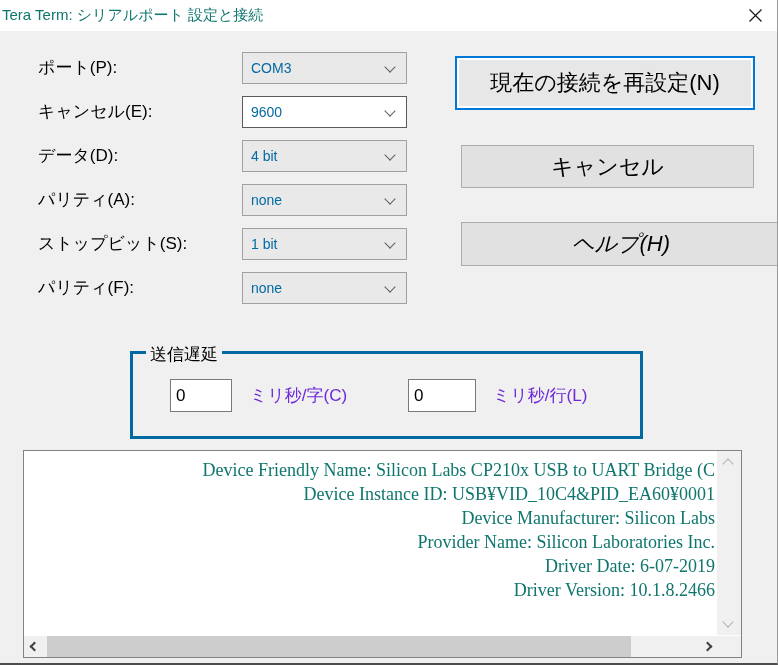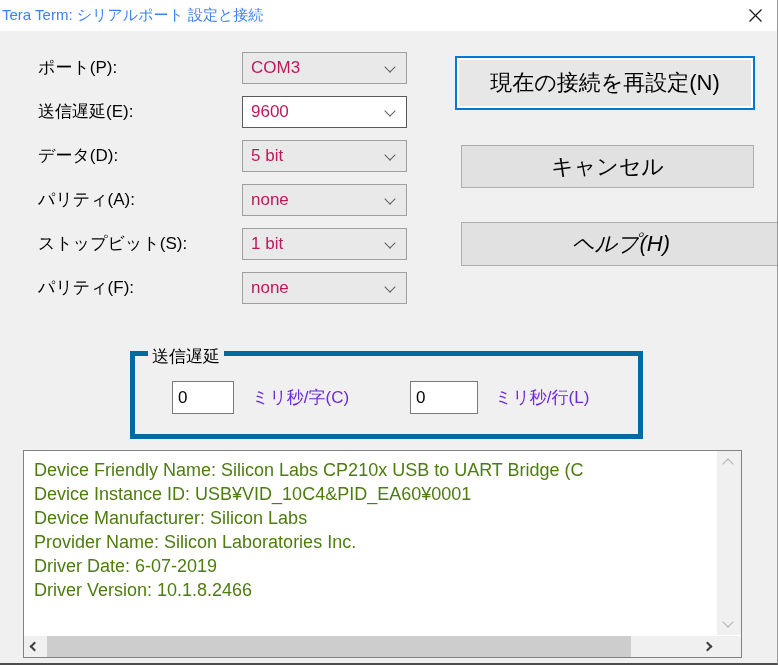--- a/index.html
+++ b/index.html
@@ -7,41 +7,41 @@
   body{font-family:"Liberation Sans","DejaVu Sans",sans-serif;-webkit-font-smoothing:none;}
 
   .window{
     position:relative;width:778px;height:665px;background:#f0f0f0;
     border-right:1px solid #9b9b9b;border-bottom:2px solid #4d4d4d;overflow:hidden;
   }
   .titlebar{
     position:absolute;left:0;top:0;width:100%;height:31px;background:#ffffff;
   }
   .title-text{
-    position:absolute;left:2px;top:6px;font-size:15px;color:#3b82f6;white-space:nowrap;
+    position:absolute;left:2px;top:6px;font-size:15px;color:#0f766e;white-space:nowrap;
   }
   .close-btn{
     position:absolute;right:0;top:0;width:44px;height:31px;
     display:flex;align-items:center;justify-content:center;background:transparent;
   }
 
   
   .row{position:absolute;left:0;width:450px;height:32px;}
   .lbl{
     position:absolute;left:38px;top:0;height:32px;line-height:32px;
     font-size:17px;color:#000;white-space:nowrap;
   }
   .combo{
     position:absolute;left:242px;top:0;width:165px;height:32px;
     background:#e9e9e9;border:1px solid #a0a0a0;
     display:flex;align-items:center;
   }
   .combo.editable{background:#ffffff;border:1px solid #5a5a5a;}
   .combo-text{
-    flex:1;padding-left:8px;font-size:17px;color:#be185d;white-space:nowrap;overflow:hidden;
+    flex:1;padding-left:8px;font-size:14px;color:#0369a1;white-space:nowrap;overflow:hidden;
   }
   .chev{
     display:inline-block;width:8px;height:8px;
     border-style:solid;border-color:#5f5f5f;border-width:0 1.5px 1.5px 0;
   }
   .chev-down{transform:rotate(45deg);margin:-3px 12px 0 0;}
   .chev-up{transform:rotate(-135deg);}
   .chev-left{transform:rotate(135deg);}
   .chev-right{transform:rotate(-45deg);}
 
@@ -53,21 +53,21 @@
   .btn-default{
     left:455px;top:56px;width:300px;height:54px;
     background:#e7e7e7;border:2px solid #0078d7;box-shadow:inset 0 0 0 2px #ffffff;
   }
   .btn-cancel{left:461px;top:145px;width:293px;height:43px;}
   .btn-help{left:461px;top:222px;width:320px;height:44px;font-style:italic;}
 
   
   .groupbox{
     position:absolute;left:130px;top:351px;width:513px;height:88px;
-    border:5px solid #0369a1;
+    border:3px solid #0369a1;
   }
   .legend{
     position:absolute;left:13px;top:-11px;padding:0 4px;background:#f0f0f0;
     font-size:17px;color:#000;white-space:nowrap;
   }
   .delay-input{
     position:absolute;top:25px;height:33px;width:62px;
     background:#fff;border:1px solid #7a7a7a;
     font-size:17px;color:#000;padding:0 0 0 5px;font-family:inherit;
   }
@@ -81,22 +81,22 @@
 
   
   .device-panel{
     position:absolute;left:23px;top:450px;width:719px;height:208px;
     background:#ffffff;border:1px solid #828282;
   }
   .device-text{
     position:absolute;left:10px;top:7px;width:681px;height:150px;overflow:hidden;
   }
   .device-line{
-    font-family:Liberation Sans, sans-serif;
-    font-size:18px;line-height:24px;color:#4d7c0f;white-space:pre;
+    font-family:Liberation Serif, serif;
+    font-size:18px;line-height:24px;color:#0f766e;white-space:pre;text-align:right;
   }
 
   
   .vscroll{
     position:absolute;right:0;top:0;width:24px;height:184px;background:#f0f0f0;
   }
   .vscroll .chev{border-color:#b3b3b3;}
   .v-up{position:absolute;top:9px;left:7px;}
   .v-down{position:absolute;bottom:9px;left:7px;}
   .hscroll{
@@ -132,31 +132,31 @@
 
   <div class="row" style="top:52px">
     <div class="lbl">ポート(P):</div>
     <div class="combo">
       <span class="combo-text">COM3</span>
       <span class="chev chev-down"></span>
     </div>
   </div>
 
   <div class="row" style="top:96px">
-    <div class="lbl">送信遅延(E):</div>
+    <div class="lbl">キャンセル(E):</div>
     <div class="combo editable">
       <span class="combo-text">9600</span>
       <span class="chev chev-down"></span>
     </div>
   </div>
 
   <div class="row" style="top:140px">
     <div class="lbl">データ(D):</div>
     <div class="combo">
-      <span class="combo-text">5 bit</span>
+      <span class="combo-text">4 bit</span>
       <span class="chev chev-down"></span>
     </div>
   </div>
 
   <div class="row" style="top:184px">
     <div class="lbl">パリティ(A):</div>
     <div class="combo">
       <span class="combo-text">none</span>
       <span class="chev chev-down"></span>
     </div>

